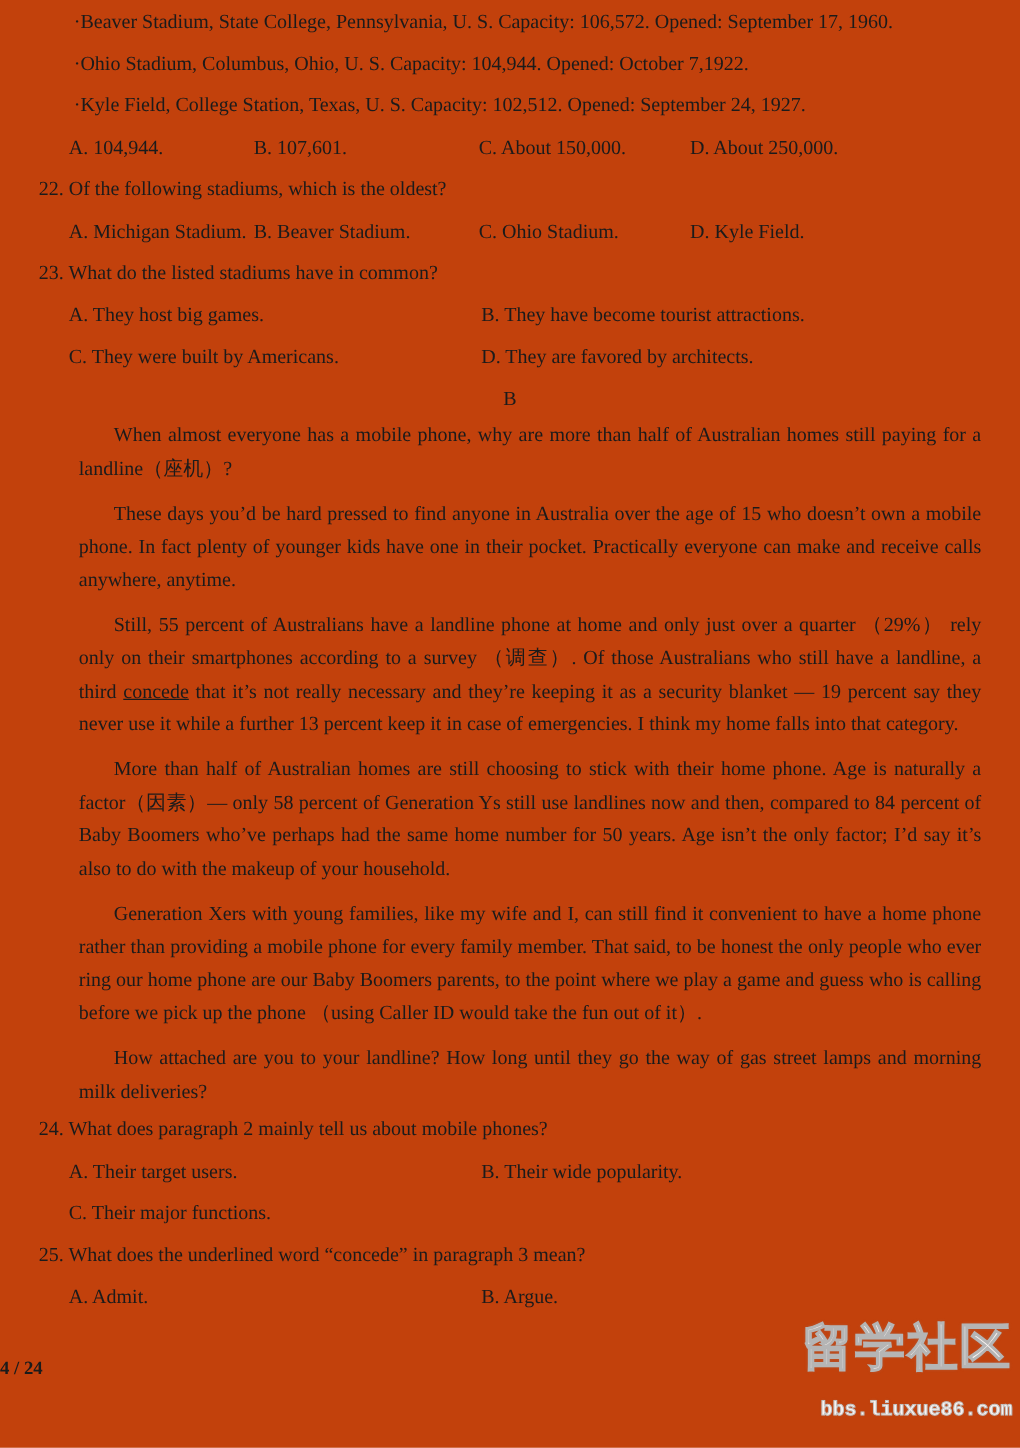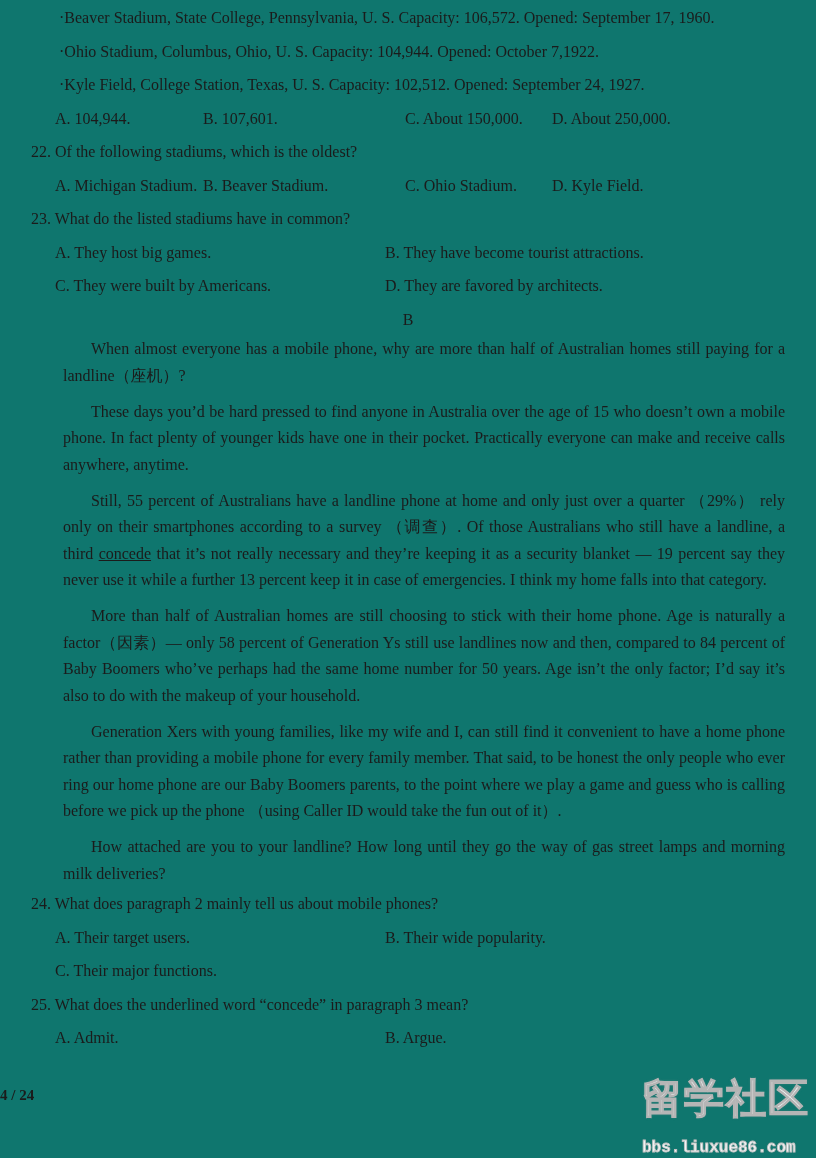--- a/index.html
+++ b/index.html
@@ -1,39 +1,39 @@
 <!DOCTYPE html>
 <html><head>
 <meta charset="utf-8">
 <style>
   html, body { margin: 0; padding: 0; }
   .page {
     position: relative;
     width: 816px;
     height: 1158px;
-    background: #0f766e;
+    background: #c2410c;
     color: #1b1b1b;
     font-family: "Liberation Serif", "DejaVu Serif", serif;
     font-size: 16px;
     overflow: hidden;
   }
   .content {
     position: absolute;
     left: 31px;
     top: 1px;
     width: 754px;
   }
   
   .row { line-height: 33.5px; white-space: nowrap; }
   .indent { padding-left: 28px; }
   .opt-row { position: relative; height: 33.5px; line-height: 33.5px; }
   .opt { position: absolute; top: 0; white-space: nowrap; }
   .pos-a  { left: 24px; }
   .pos-b4 { left: 172px; }
-  .pos-c4 { left: 374px; }
+  .pos-c4 { left: 352px; }
   .pos-d4 { left: 521px; text-align: right; }
   .pos-b2 { left: 354px; }
   .section-head { text-align: center; line-height: 33.5px; }
   
   .passage p {
     margin: 9.5px 0 0 0;
     line-height: 26.5px;
     text-align: justify;
     text-indent: 28px;
   }
@@ -46,22 +46,22 @@
     top: 1084px;
     width: 816px;
     text-align: left;
     font-weight: bold;
     font-size: 15px;
     line-height: 22px;
   }
   .watermark {
     position: absolute;
     right: 6px;
-    bottom: 0;
-    text-align: left;
+    bottom: 20px;
+    text-align: right;
     user-select: none;
   }
   .wm-title {
     font-size: 40px;
     font-weight: bold;
     letter-spacing: 2px;
     line-height: 44px;
     color: rgba(255, 255, 255, 0.92);
     -webkit-text-stroke: 1.2px #b5b5b5;
     text-shadow: 0 0 3px rgba(150, 150, 150, 0.45);

